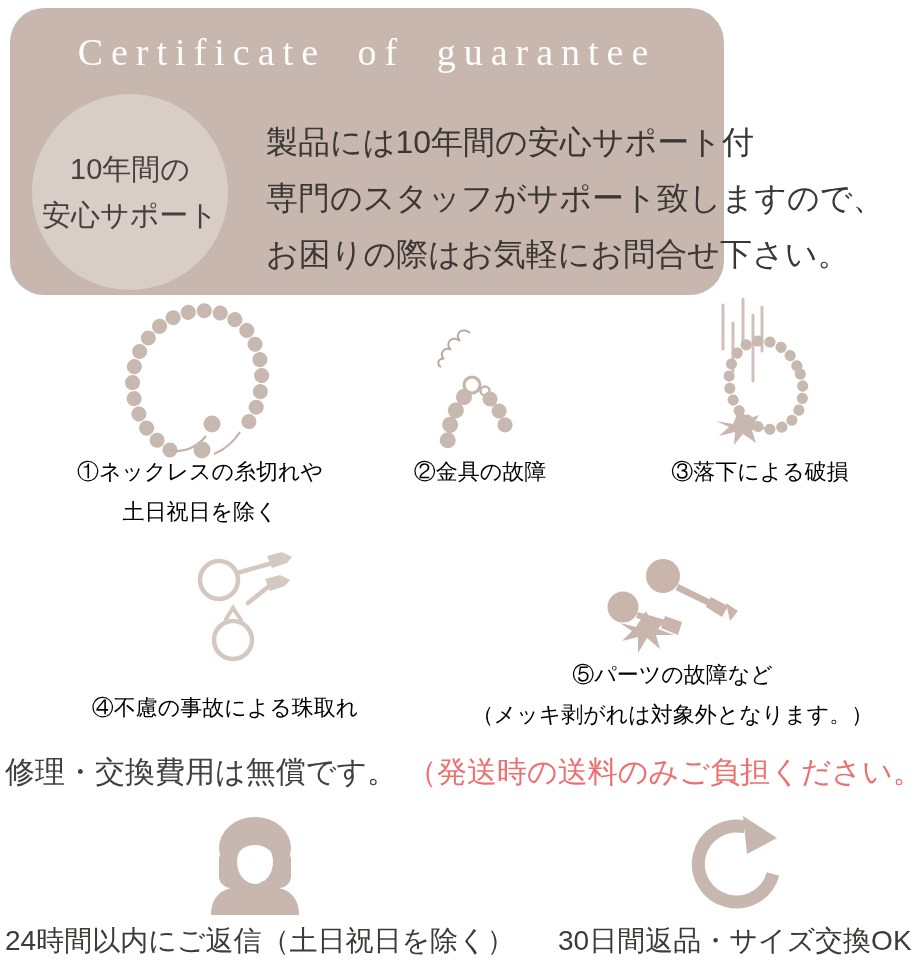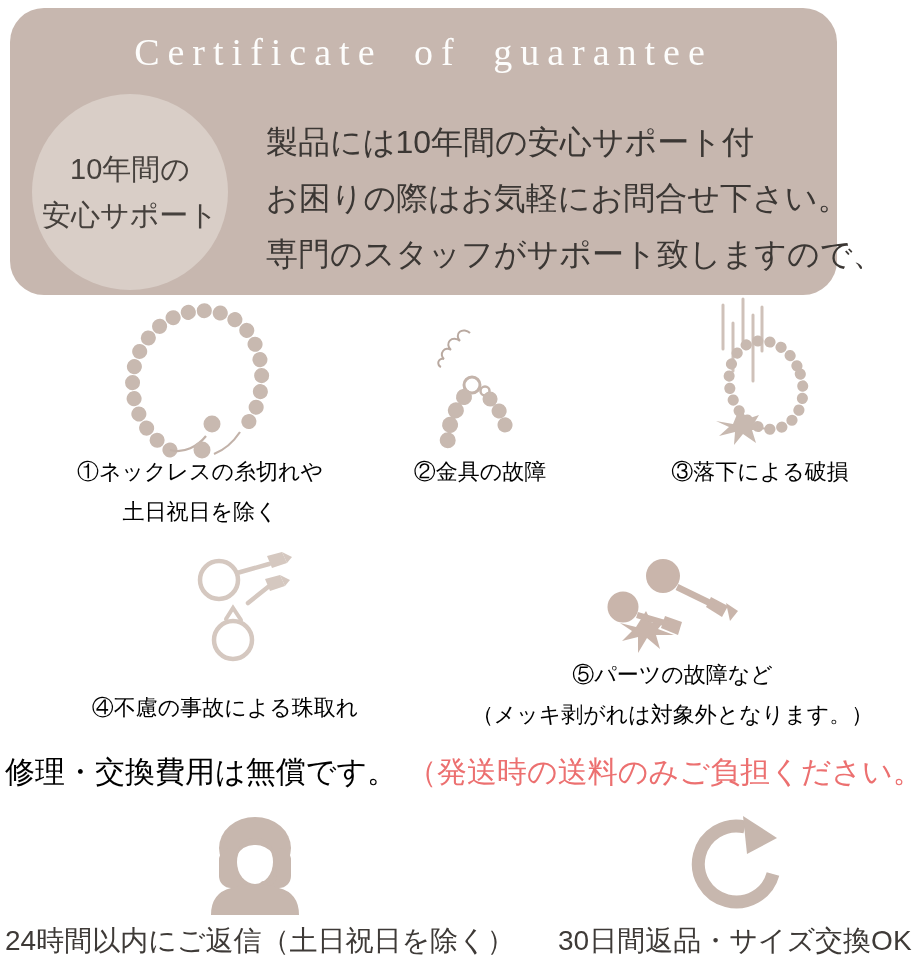--- a/index.html
+++ b/index.html
@@ -2,21 +2,21 @@
 <html><head>
 <meta charset="utf-8">
 <style>
   html,body{margin:0;padding:0;background:#ffffff;}
   .stage{
     position:relative;width:915px;height:960px;background:#ffffff;overflow:hidden;
     font-family:"Liberation Sans",sans-serif;color:#3e3a37;
   }
   
   .banner{
-    position:absolute;left:10px;top:8px;width:827px;height:287px;
+    position:absolute;left:10px;top:8px;width:714px;height:287px;
     background:#c7b7af;border-radius:34px;
   }
   .banner-title{
     position:absolute;left:0;top:22px;width:100%;text-align:center;
     font-family:"Liberation Serif",serif;font-weight:400;
     font-size:38px;letter-spacing:8px;word-spacing:14px;color:#fdfdfc;white-space:nowrap;
   }
   .support-circle{
     position:absolute;left:22px;top:86px;width:196px;height:196px;border-radius:50%;
     background:#d9cec7;display:flex;flex-direction:column;align-items:center;justify-content:center;
@@ -24,42 +24,42 @@
   .support-circle .line{font-size:29px;color:#46413d;line-height:46px;white-space:nowrap;}
   .banner-desc{
     position:absolute;left:256px;top:106px;width:630px;
     font-size:32px;line-height:56px;color:#3b3734;white-space:nowrap;
   }
   
   .label{position:absolute;font-size:22px;color:#000000;line-height:40px;white-space:nowrap;}
   .center{text-align:center;}
   
   .notice{position:absolute;left:5px;top:752px;width:906px;font-size:30px;white-space:nowrap;}
-  .notice .free{color:#000000;}
+  .notice .free{color:#404040;}
   .notice .ship{color:#ec7070;margin-left:10px;}
   
   .footer-label{position:absolute;top:922px;font-size:28px;color:#3e3a37;white-space:nowrap;}
   .icon-wrap{position:absolute;line-height:0;}
   svg{display:block;}
 </style>
 </head>
 <body>
 
 <div class="stage">
 
   <div class="banner">
     <div class="banner-title">Certificate of guarantee</div>
     <div class="support-circle">
       <div class="line">10年間の</div>
       <div class="line">安心サポート</div>
     </div>
     <div class="banner-desc">
       <div>製品には10年間の安心サポート付</div>
+      <div>専門のスタッフがサポート致しますので、</div>
       <div>お困りの際はお気軽にお問合せ下さい。</div>
-      <div>専門のスタッフがサポート致しますので、</div>
     </div>
   </div>
 
   <div class="icon-wrap" style="left:100px;top:300px;">
     <svg width="220" height="180" viewBox="0 0 220 180">
       <path d="M 70 150 C 30 126, 20 70, 50 36 C 76 4, 126 2, 148 32 C 170 62, 164 110, 140 132" fill="none" stroke="#c8b9b0" stroke-width="15" stroke-linecap="round" stroke-dasharray="0.1 16"></path>
       <path d="M 70 150 C 84 154, 98 146, 106 136" fill="none" stroke="#c2b2a9" stroke-width="2.2"></path>
       <path d="M 140 132 C 132 144, 124 150, 114 154" fill="none" stroke="#c2b2a9" stroke-width="2.2"></path>
       <circle cx="112" cy="124" r="8.5" fill="#c8b9b0"></circle>
       <circle cx="102" cy="150" r="8.5" fill="#c8b9b0"></circle>

